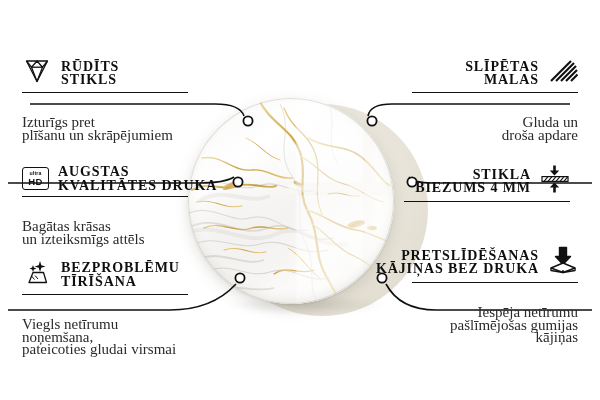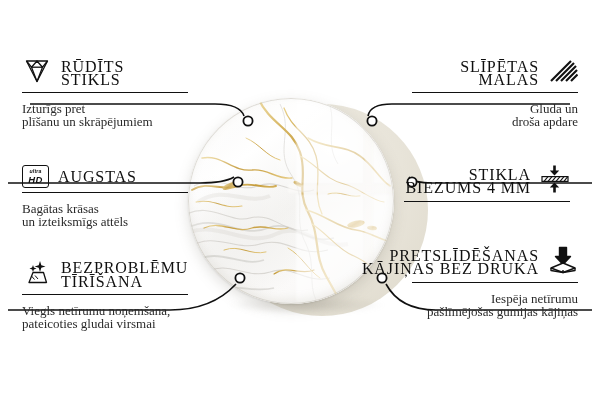--- a/index.html
+++ b/index.html
@@ -68,49 +68,49 @@
   
   .connectors{position:absolute;left:0;top:0;width:600px;height:400px;pointer-events:none;}
 
   
   .feature{position:absolute;}
   .feat-head{display:flex;align-items:center;gap:9px;}
   .feat-left .feat-head{justify-content:flex-start;}
   .feat-right .feat-head{justify-content:flex-end;}
   .feat-titles{
     font-family:"Liberation Serif", serif;
-    font-weight:400;
-    font-size:16px;
+    font-weight:700;
+    font-size:14px;
     letter-spacing:.9px;
     line-height:13.5px;
     color:#0f0f0f;
     white-space:nowrap;
   }
   .feat-right .feat-titles{text-align:right;}
   .feat-rule{
     height:1px;background:#111;margin-top:4px;width:100%;
   }
   .feat-desc{
-    margin-top:10px;
+    margin-top:23px;
     font-family:"Liberation Serif", serif;
-    font-size:13px;
+    font-size:15px;
     line-height:12.5px;
     color:#2a2a2a;
     white-space:pre-line;
   }
   .feat-right .feat-desc{text-align:right;}
   .feat-left .feat-desc{text-align:left;}
 
   .icon{flex:0 0 auto;display:block;}
 
   
   .hd-badge{
     width:25px;height:21px;border:1.4px solid #111;border-radius:3px;
     display:flex;flex-direction:column;align-items:center;justify-content:center;
-    font-family:"Liberation Sans", sans-serif;color:#111;line-height:1;font-style:italic;
+    font-family:"Liberation Sans", sans-serif;color:#111;line-height:1;
   }
   .hd-badge .u{font-size:5.2px;letter-spacing:.2px;font-weight:700;margin-bottom:.5px;}
   .hd-badge .h{font-size:9.5px;font-weight:700;letter-spacing:.3px;}
 </style>
 </head>
 <body>
 
 <div id="stage">
 
   <div class="product-area">
@@ -237,20 +237,21 @@
   <div class="feature feat-left" style="left:22px;top:165px;width:166px;">
     <div class="feat-head">
       <span class="icon">
         <span class="hd-badge">
           <span class="u">ultra</span>
           <span class="h">HD</span>
         </span>
       </span>
       <span class="feat-titles">
         <span>AUGSTAS</span><br>
+        <span>KVALITĀTES DRUKA</span>
       </span>
     </div>
     <div class="feat-rule"></div>
     <div class="feat-desc">Bagātas krāsas
 un izteiksmīgs attēls</div>
   </div>
 
   <div class="feature feat-left" style="left:22px;top:259px;width:166px;">
     <div class="feat-head">
       <span class="icon">

